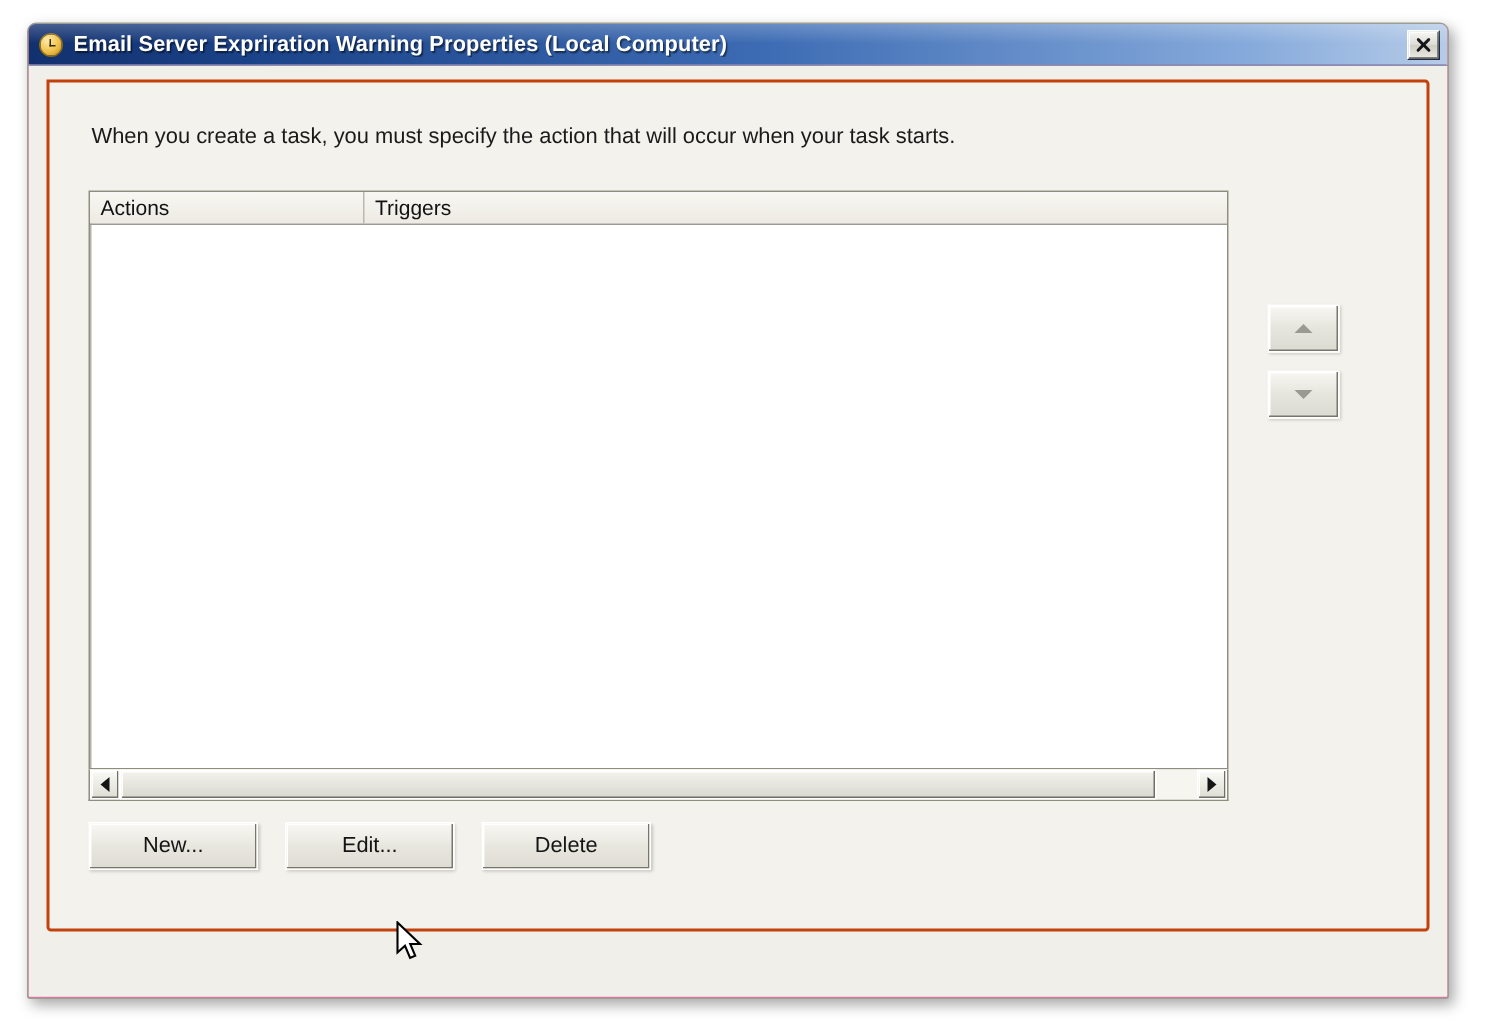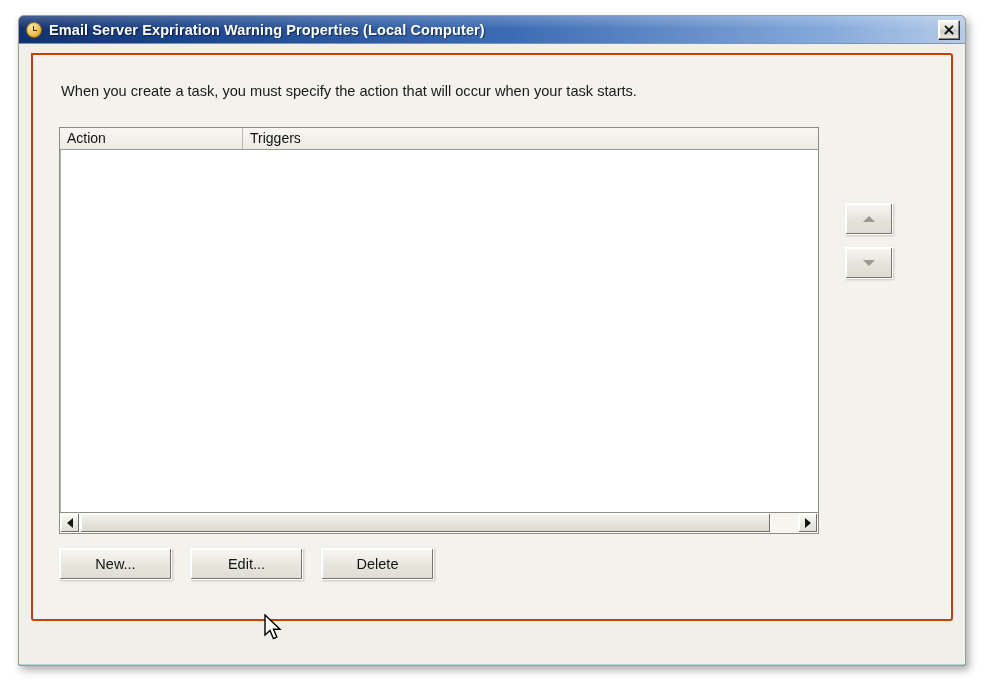--- a/index.html
+++ b/index.html
@@ -22,21 +22,21 @@
     background: #ffffff;
   }
 
   
   #window {
     position: absolute;
     left: 18px;
     top: 15px;
     width: 948px;
     height: 651px;
-    background: #0369a1;
+    background: #ec4899;
     border: 1px solid #9d9d92;
     border-radius: 6px 6px 2px 2px;
     box-shadow: 3px 4px 9px rgba(0,0,0,0.34), 0 0 0 1px rgba(255,255,255,0.7) inset;
     box-sizing: border-box;
     overflow: hidden;
   }
 
   
   #titlebar {
     position: relative;
@@ -380,21 +380,21 @@
 
     <div id="dialog-body">
 
 
       <div id="tabpage">
 
         <div id="description">When you create a task, you must specify the action that will occur when your task starts.</div>
 
         <div id="listview">
           <div id="list-header">
-            <div class="col-head action">Action</div>
+            <div class="col-head action">Actions</div>
             <div class="col-head details">Triggers</div>
           </div>
         </div>
 
         <div id="hscroll">
           <div class="sb-btn left">
               <span class="tri"></span>
             </div>
           <div id="sb-track">
             <div id="sb-thumb"></div>

